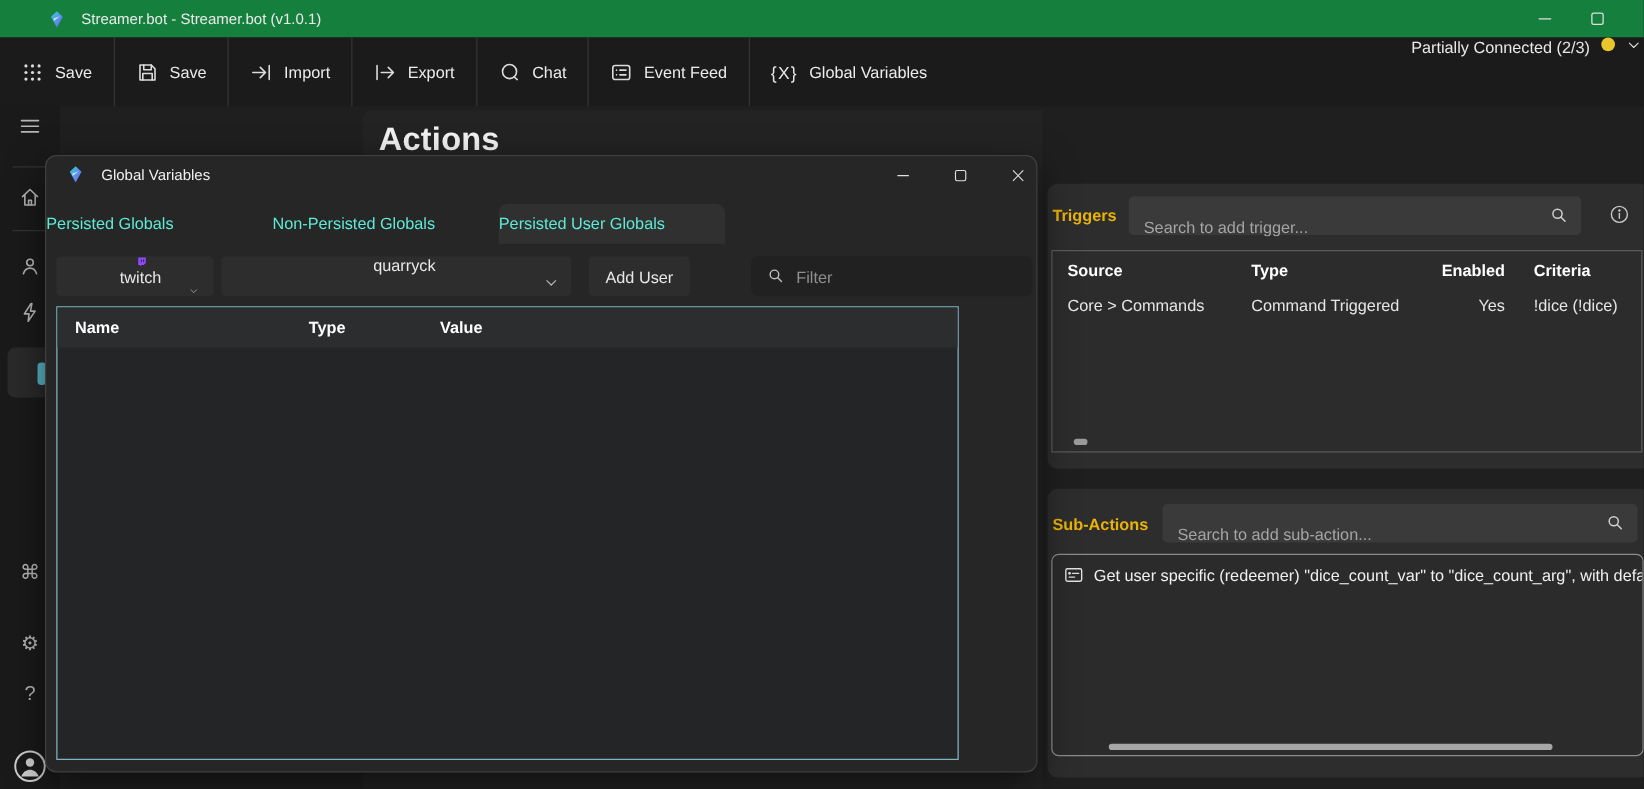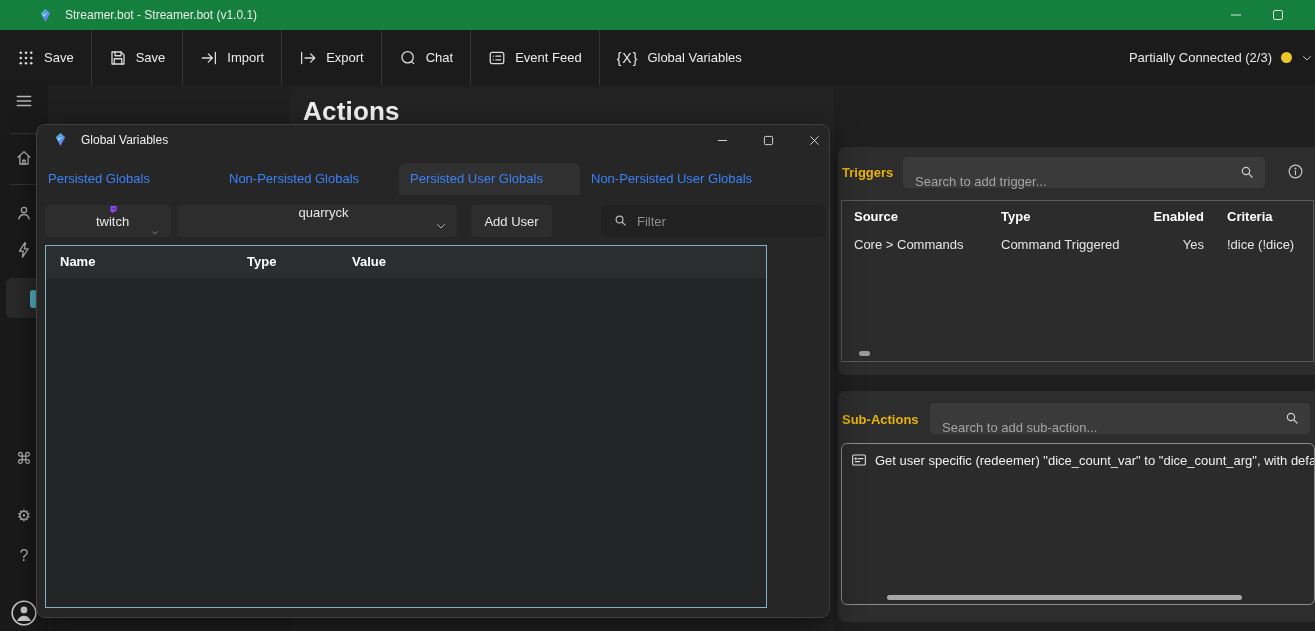--- a/index.html
+++ b/index.html
@@ -17,21 +17,21 @@
   .titlebar{left:0;top:0;width:1315px;height:30px;background:#15803d;display:flex;align-items:center;padding-left:16px;}
   .titlebar .title{margin-left:22px;font-size:12px;color:#eaeaea;display:flex;align-items:center;gap:12px;}
   .win-controls{position:absolute;right:-10px;top:0;height:30px;display:flex;}
   .win-btn{width:42px;height:30px;display:flex;align-items:center;justify-content:center;}
 
   
   .toolbar{left:0;top:30px;width:1315px;height:55px;background:#1b1b1b;display:flex;align-items:stretch;}
   .tb-item{display:flex;align-items:center;gap:9px;padding:0 17px;cursor:default;color:#ececec;}
   .tb-sep{width:1px;background:#343434;height:55px;}
   .curly{font-size:14px;color:#e6e6e6;letter-spacing:1px;}
-  .conn{position:absolute;right:2px;top:30px;height:55px;display:flex;align-items:center;gap:9px;}
+  .conn{position:absolute;right:2px;top:30px;height:55px;display:flex;align-items:flex-start;gap:9px;}
   .dot{width:11px;height:11px;border-radius:50%;background:#e9c62c;}
 
   
   .sidebar{left:0;top:85px;width:48px;height:546px;background:#1a1a1a;z-index:2;}
   .sb-ic{position:absolute;left:24px;transform:translate(-50%,-50%);}
   .sb-div{position:absolute;left:10px;width:28px;height:1px;background:#333;}
   .sel-rect{position:absolute;left:6px;top:193px;width:36px;height:40px;background:#2a2a2a;border-radius:6px;}
   .sel-pill{position:absolute;left:30px;top:205px;width:7px;height:18px;border-radius:3px;background:#57b8c9;}
   .glyph{color:#b5b5b5;font-size:16px;}
 
@@ -58,21 +58,21 @@
 
   
   .dialog{left:36px;top:124px;width:794px;height:494px;background:#262626;border:1px solid #3f3f3f;border-radius:9px;
      box-shadow:0 10px 30px rgba(0,0,0,.55);z-index:10;box-sizing:border-box;}
   .dlg-titlebar{position:absolute;left:0;top:0;width:100%;height:30px;display:flex;align-items:center;}
   .dlg-title{margin-left:44px;font-size:12px;color:#f0f0f0;}
   .dlg-logo{position:absolute;left:16px;top:7px;}
   .dlg-controls{position:absolute;right:6px;top:0;height:30px;display:flex;gap:28px;align-items:center;}
   .dlg-btn{width:18px;height:18px;display:flex;align-items:center;justify-content:center;}
   .tabs{position:absolute;left:0;top:38px;height:32px;display:flex;}
-  .tab{width:181px;box-sizing:border-box;padding-left:11px;line-height:32px;font-size:13px;color:#3b82f6;}
+  .tab{width:181px;box-sizing:border-box;line-height:32px;font-size:13px;color:#5eead4;}
   .tab.active{background:#303030;border-radius:7px 7px 0 0;}
   .ctrl{position:absolute;height:32px;background:#2d2d2d;border-radius:4px;display:flex;align-items:center;box-sizing:border-box;flex-direction:column;}
   .ctrl .chev{margin-left:auto;margin-right:10px;}
   .filterbox{position:absolute;left:564px;top:80px;width:225px;height:32px;background:#212121;border-radius:6px;}
   .filterbox input{position:absolute;left:0;top:0;width:100%;height:100%;background:transparent;border:0;outline:0;
      color:#e8e8e8;font-family:"Liberation Sans",sans-serif;font-size:13px;padding:0 10px 0 36px;box-sizing:border-box;}
   .filterbox input::placeholder{color:#8f8f8f;}
   .gv-table{position:absolute;left:8px;top:120px;width:722px;height:363px;border:1px solid #7fb3c3;background:#232526;box-sizing:border-box;}
   .gv-head{position:absolute;left:0;top:0;width:100%;height:32px;background:#2b2d2e;}
   .gv-th{position:absolute;top:8px;font-weight:700;color:#fff;font-size:13px;}
@@ -319,21 +319,20 @@
             <path d="M1.5 1.5l9 9M10.5 1.5l-9 9" stroke="#e0e0e0" stroke-width="1"></path>
           </svg>
       </div>
     </div>
   </div>
 
   <div class="tabs">
     <div class="tab">Persisted Globals</div>
     <div class="tab">Non-Persisted Globals</div>
     <div class="tab active">Persisted User Globals</div>
-    <div class="tab">Non-Persisted User Globals</div>
   </div>
 
   <div class="ctrl" style="left:8px;top:80px;width:126px;">
     <svg width="15" height="15" viewBox="0 0 24 24" style="margin-left:11px;">
       <path d="M4.5 2.5h15.5v11l-4.5 4.5h-4l-3 3v-3H4.5z" fill="#9146ff"></path>
       <rect x="10" y="6.5" width="2" height="5.5" fill="#2d2d2d"></rect>
       <rect x="14.5" y="6.5" width="2" height="5.5" fill="#2d2d2d"></rect>
     </svg>
     <span style="margin-left:9px;">twitch</span>
     <svg class="chev" width="12" height="12" viewBox="0 0 24 24" fill="none" stroke="#b0b0b0" stroke-width="2" stroke-linecap="round">

